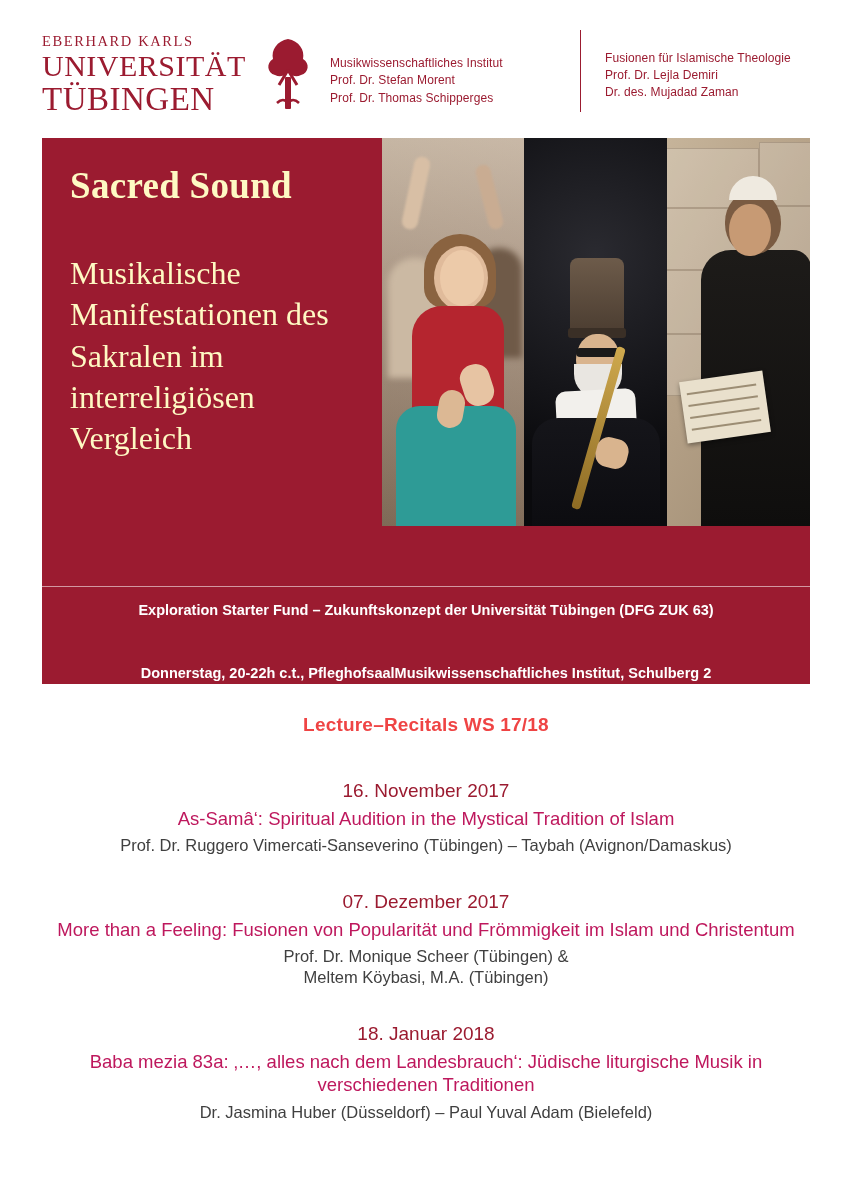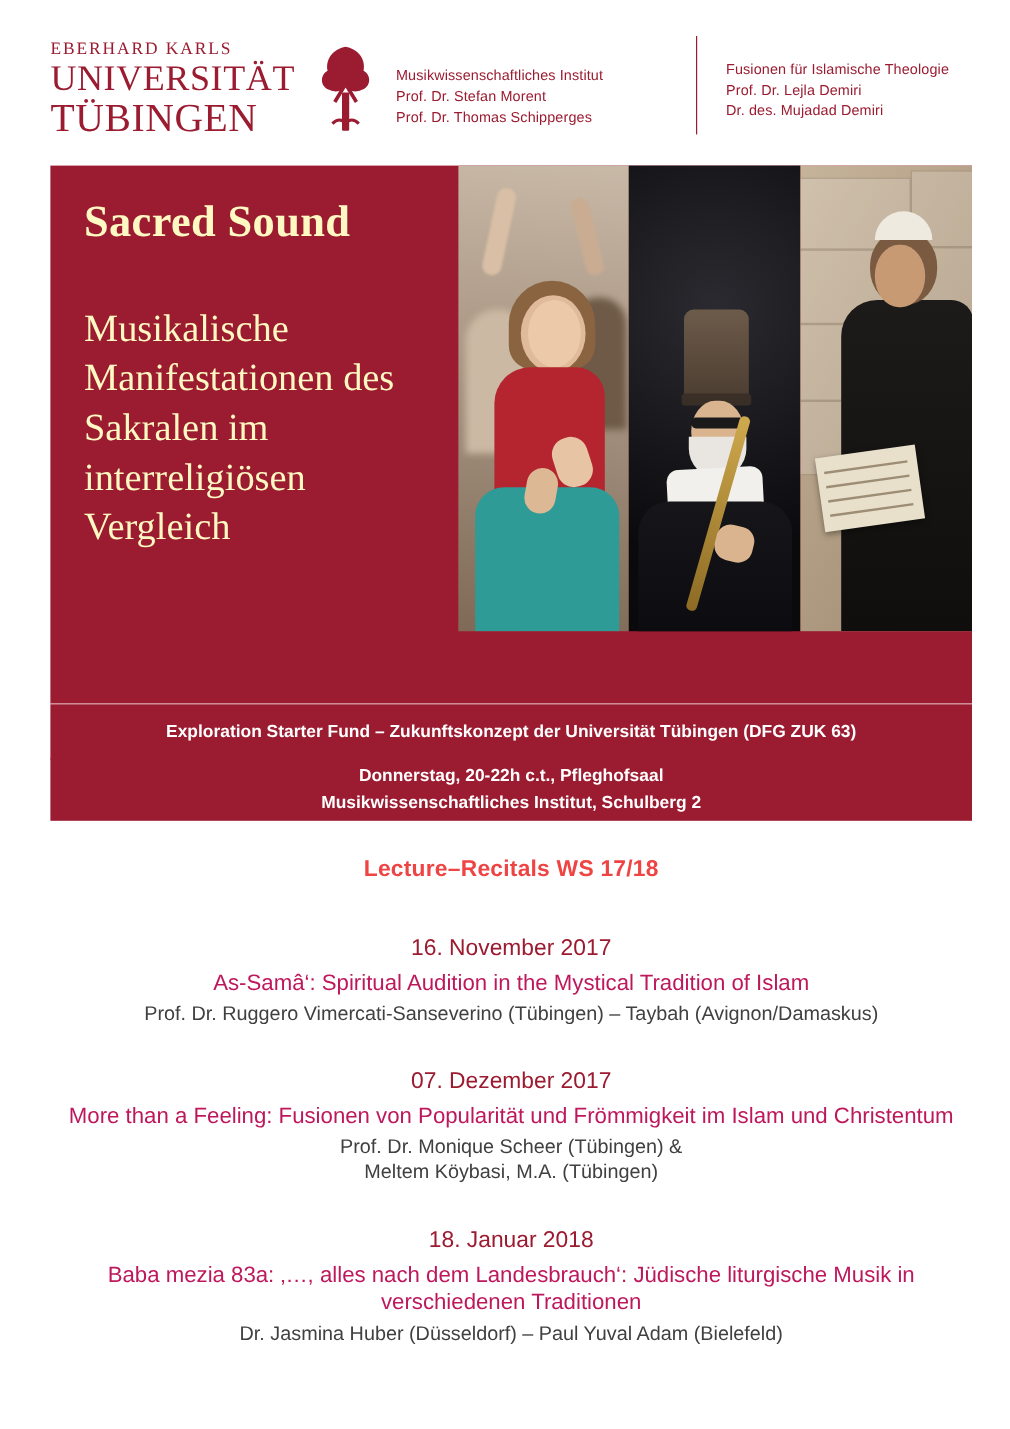--- a/index.html
+++ b/index.html
@@ -210,22 +210,22 @@
     display: flex;
     align-items: center;
     justify-content: center;
   }
   .band-bottom {
     top: 632px;
     height: 52px;
     font-size: 14.5px;
     line-height: 1.55;
     display: flex;
-    flex-direction: column;
-    align-items: center;
+    flex-direction: row;
+    align-items: flex-end;
     justify-content: center;
   }
 
   
   .program {
     position: absolute;
     top: 714px;
     left: 42px;
     width: 768px;
     text-align: center;
@@ -279,21 +279,21 @@
 
   <div class="inst-block inst-1">
     <div>Musikwissenschaftliches Institut</div>
     <div>Prof. Dr. Stefan Morent</div>
     <div>Prof. Dr. Thomas Schipperges</div>
   </div>
 
   <div class="inst-block inst-2">
     <div>Fusionen für Islamische Theologie</div>
     <div>Prof. Dr. Lejla Demiri</div>
-    <div>Dr. des. Mujadad Demiri</div>
+    <div>Dr. des. Mujadad Zaman</div>
   </div>
 </div>
 
 <div class="hero">
   <div class="hero-title">
     <div class="main">Sacred Sound</div>
     <div class="sub">Musikalische Manifestationen des Sakralen im interreligiösen Vergleich</div>
   </div>
 
   <div class="photos">

